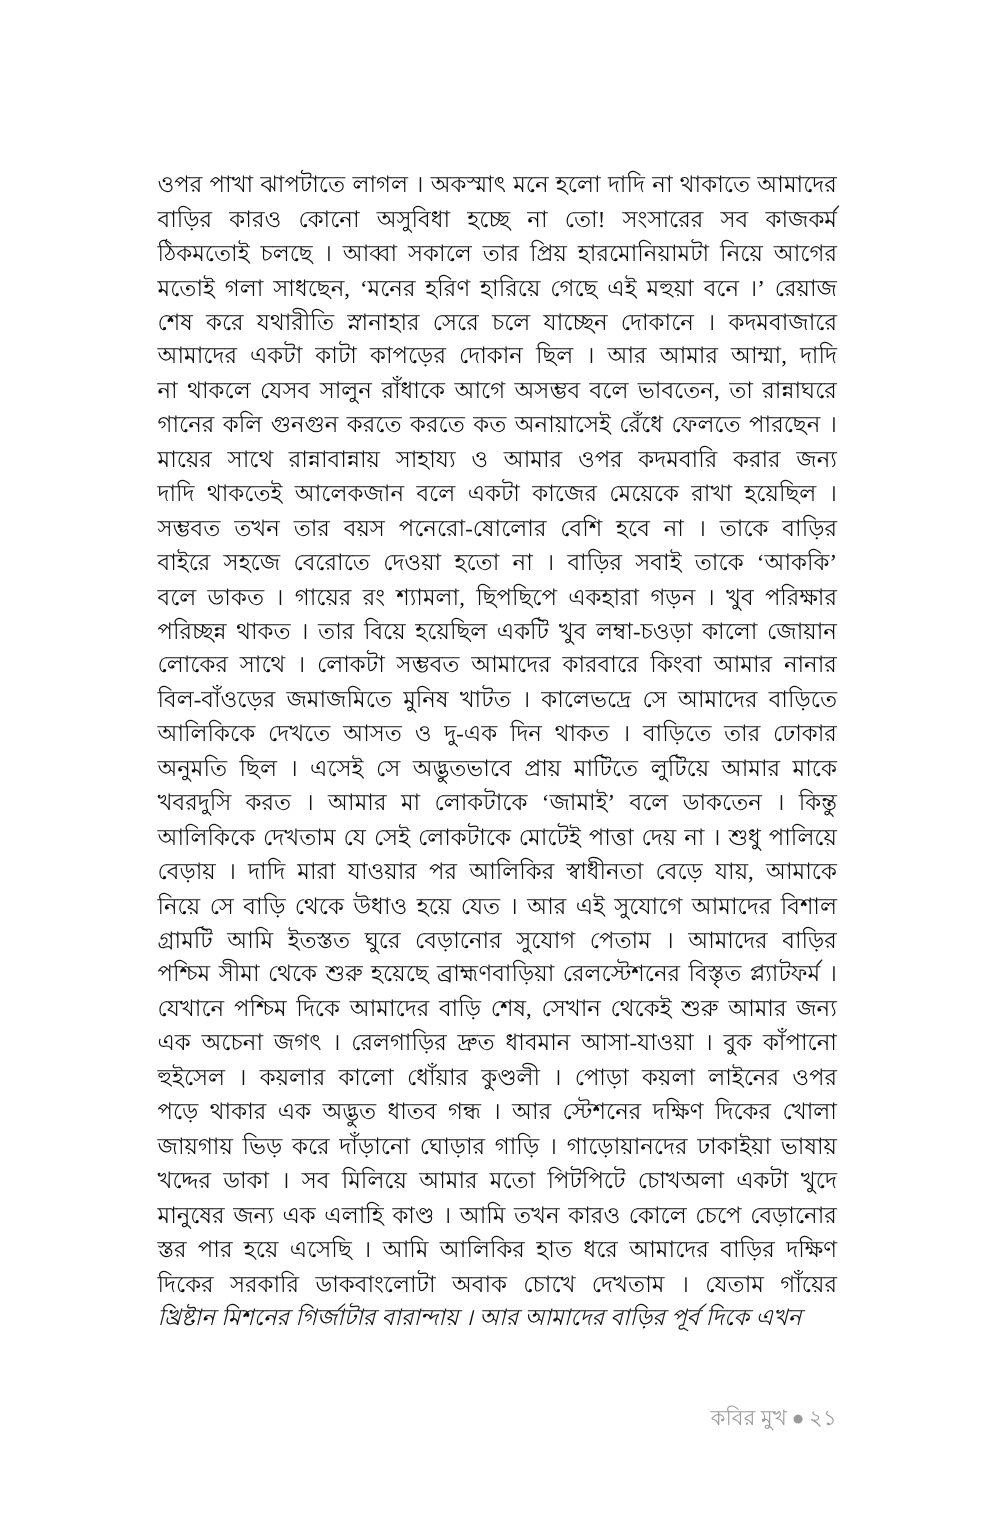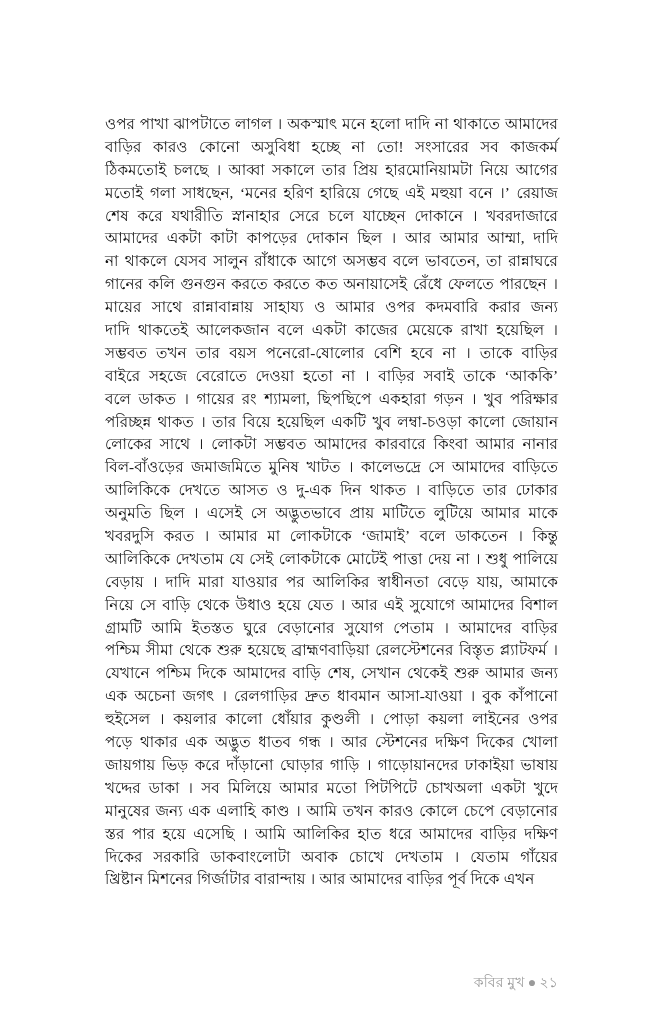--- a/index.html
+++ b/index.html
@@ -64,32 +64,33 @@
   .line {
     width: 453px;
   }
   .line-inner {
     display: flex;
     justify-content: space-between;
     width: 100%;
   }
   .line.last .line-inner {
     justify-content: flex-start;
+    font-style: italic;
   }
   .line.last .line-inner .w {
     margin-right: 4.2px;
   }
   .w {
     white-space: pre;
   }
 
   .footer {
     position: absolute;
     left: 105px;
-    top: 974px;
+    top: 938px;
     width: 453px;
     text-align: right;
     color: #9a9a9a;
     font-size: 14px;
     line-height: 18px;
     letter-spacing: 0.2px;
   }
   .footer .sep {
     padding: 0 3px;
   }
@@ -165,21 +166,21 @@
           <div class="line-inner">
             <span class="w">শেষ</span>
             <span class="w">করে</span>
             <span class="w">যথারীতি</span>
             <span class="w">স্নানাহার</span>
             <span class="w">সেরে</span>
             <span class="w">চলে</span>
             <span class="w">যাচ্ছেন</span>
             <span class="w">দোকানে</span>
             <span class="w">।</span>
-            <span class="w">খবরদাজারে</span>
+            <span class="w">কদমবাজারে</span>
           </div>
         </div>
         <div class="line">
           <div class="line-inner">
             <span class="w">আমাদের</span>
             <span class="w">একটা</span>
             <span class="w">কাটা</span>
             <span class="w">কাপড়ের</span>
             <span class="w">দোকান</span>
             <span class="w">ছিল</span>

